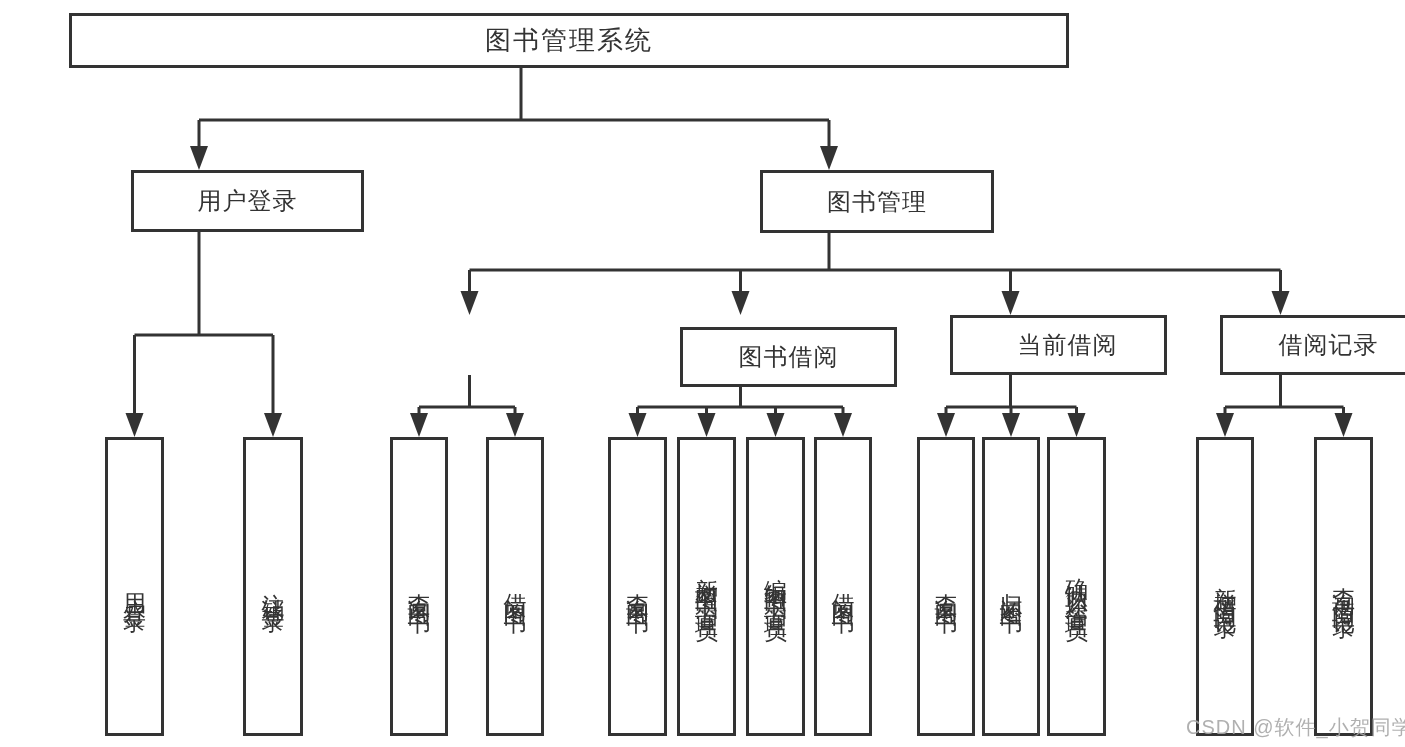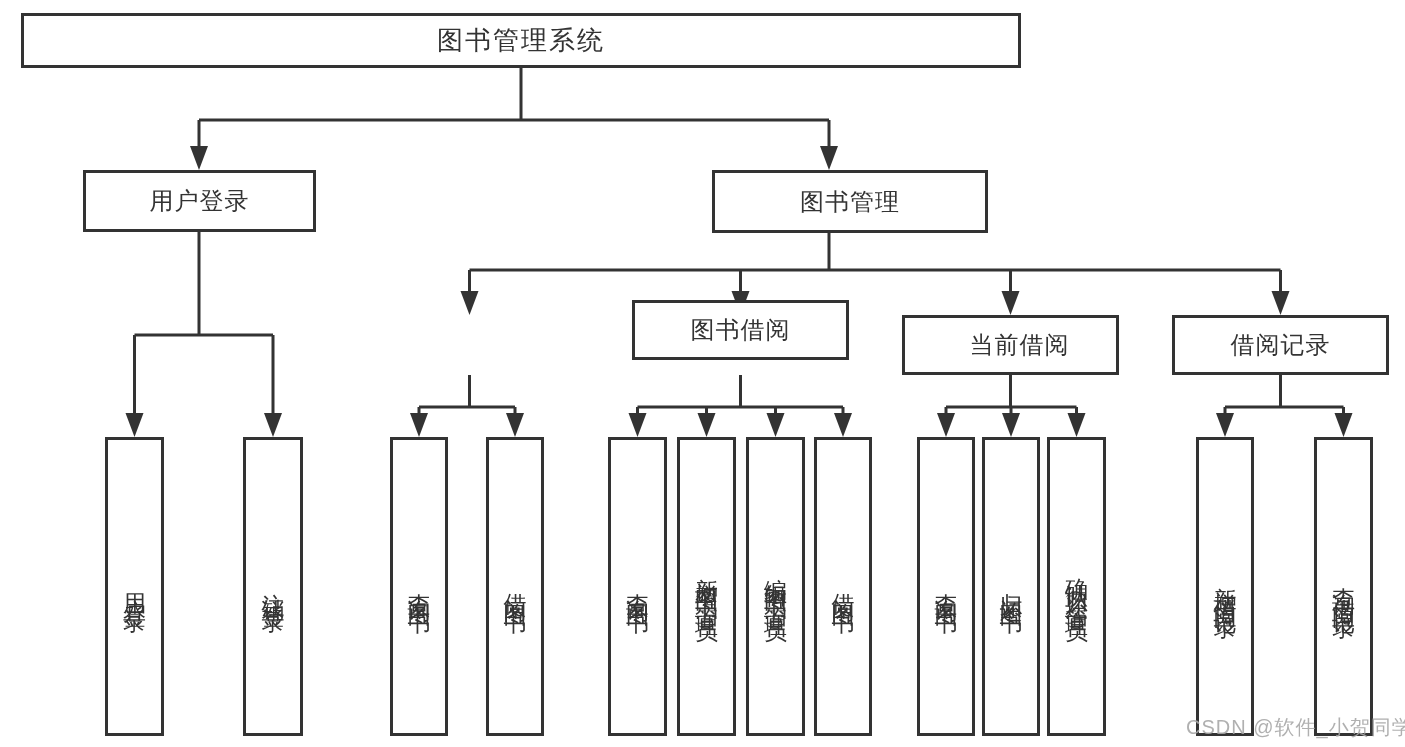--- a/index.html
+++ b/index.html
@@ -13,21 +13,21 @@
     position:relative;width:1405px;height:747px;background:var(--bg);
     overflow:hidden;font-family:"Liberation Sans","DejaVu Sans",sans-serif;
     color:var(--text);
   }
   svg.connectors{position:absolute;left:0;top:0;width:1405px;height:747px;pointer-events:none;}
   svg.connectors path{stroke:var(--line);stroke-width:3;fill:none;}
   svg.connectors polygon{fill:var(--line);stroke:none;}
   .hbox{
     position:absolute;box-sizing:border-box;border:3px solid var(--line);
     background:var(--bg);display:flex;align-items:center;justify-content:center;
-    font-size:24px;letter-spacing:1px;white-space:nowrap;
+    font-size:24px;letter-spacing:1px;white-space:nowrap;margin-left:48px;
   }
   .hbox.root{font-size:26px;letter-spacing:2px;}
   .leaf{
     position:absolute;top:437px;height:299px;box-sizing:border-box;
     border:3px solid var(--line);background:var(--bg);
     display:flex;align-items:center;justify-content:center;
   }
   .leaf span{
     writing-mode:vertical-rl;text-orientation:mixed;
     font-size:23px;letter-spacing:6px;line-height:1;color:var(--text);
@@ -89,23 +89,23 @@
     <g>
       <path d="M1280.5 375 V407 M1225 407 H1343.5 M1225 407 V425 M1343.5 407 V425"></path>
       <polygon points="1216,413 1234,413 1225,437"></polygon>
       <polygon points="1334.5,413 1352.5,413 1343.5,437"></polygon>
     </g>
   </svg>
 
   <div class="hbox root" style="left:21px;top:13px;width:1000px;height:55px;">图书管理系统</div>
 
   <div class="hbox" style="left:83px;top:170px;width:233px;height:62px;">用户登录</div>
-  <div class="hbox" style="left:712px;top:170px;width:276px;height:63px;">图书管理</div>
+  <div class="hbox" style="left:712px;top:170px;width:234px;height:63px;">图书管理</div>
 
-  <div class="hbox" style="left:632px;top:300px;width:217px;height:60px;">图书借阅</div>
+  <div class="hbox" style="left:632px;top:327px;width:217px;height:60px;">图书借阅</div>
   <div class="hbox" style="left:902px;top:315px;width:217px;height:60px;padding-left:18px;">当前借阅</div>
   <div class="hbox" style="left:1172px;top:315px;width:217px;height:60px;">借阅记录</div>
 
   <div class="leaf" style="left:105px;width:59px;">
     <span>用户登录</span>
   </div>
   <div class="leaf" style="left:243px;width:60px;">
     <span>注销登录</span>
   </div>
 

